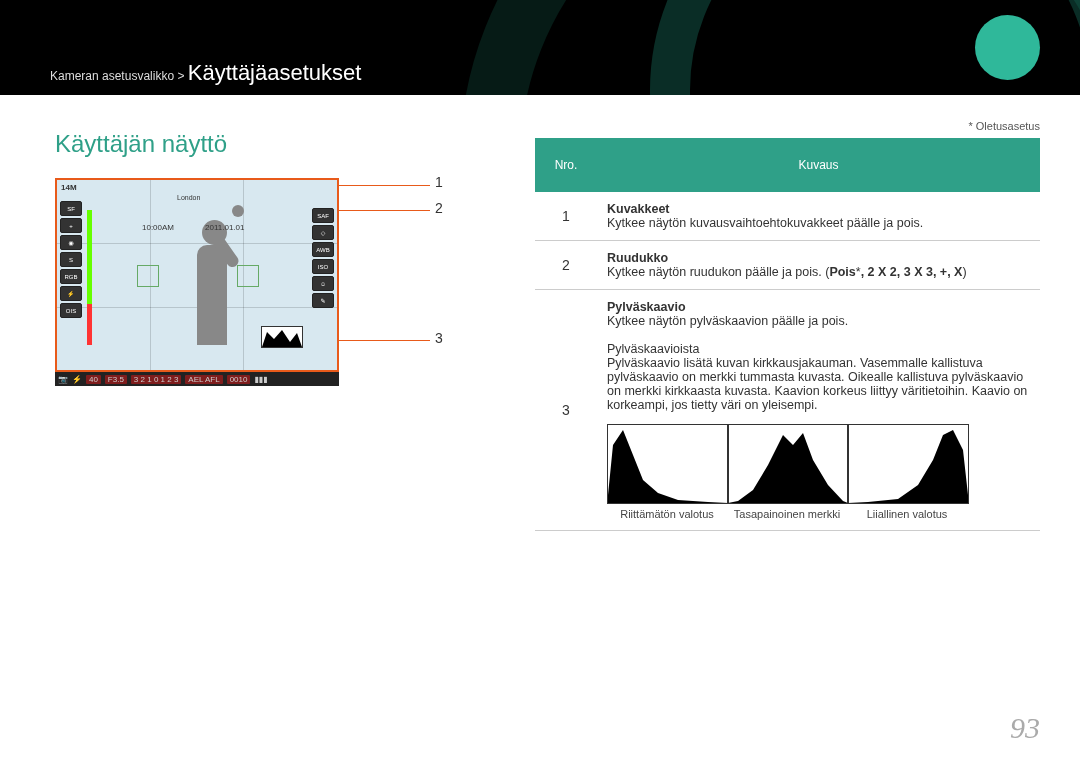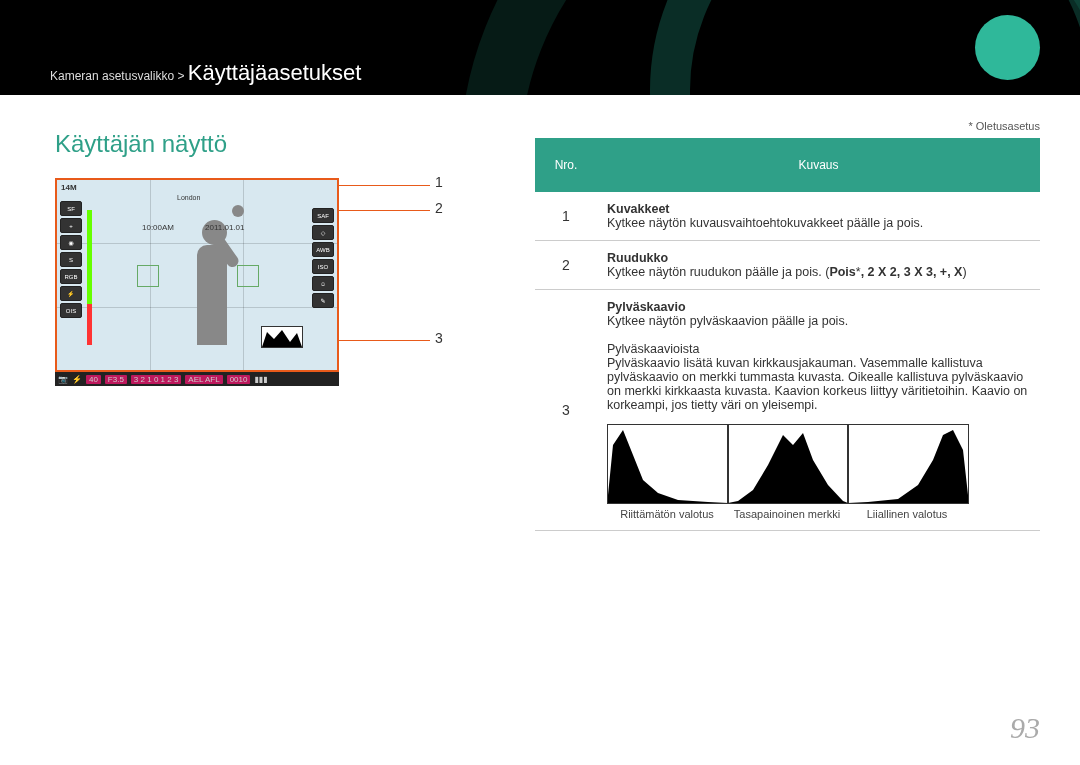--- a/index.html
+++ b/index.html
@@ -170,21 +170,21 @@
   .mini-hist svg { width:100%; height:100%; }
 
   .bottom-bar {
     width: 284px; height: 14px;
     background: #222;
     font-size: 8px;
     color: #ccc;
     display:flex; align-items:center; gap:4px; padding:0 3px;
     box-sizing:border-box;
   }
-  .bottom-bar .chip { background:#be185d; padding:0 3px; border-radius:1px; }
+  .bottom-bar .chip { background:#7f1d1d; padding:0 3px; border-radius:1px; }
 
   
   .callouts {
     position: absolute;
     left: 300px;
     top: -8px;
   }
   .callouts .cl { font-size: 14px; margin: 0; }
 
   

